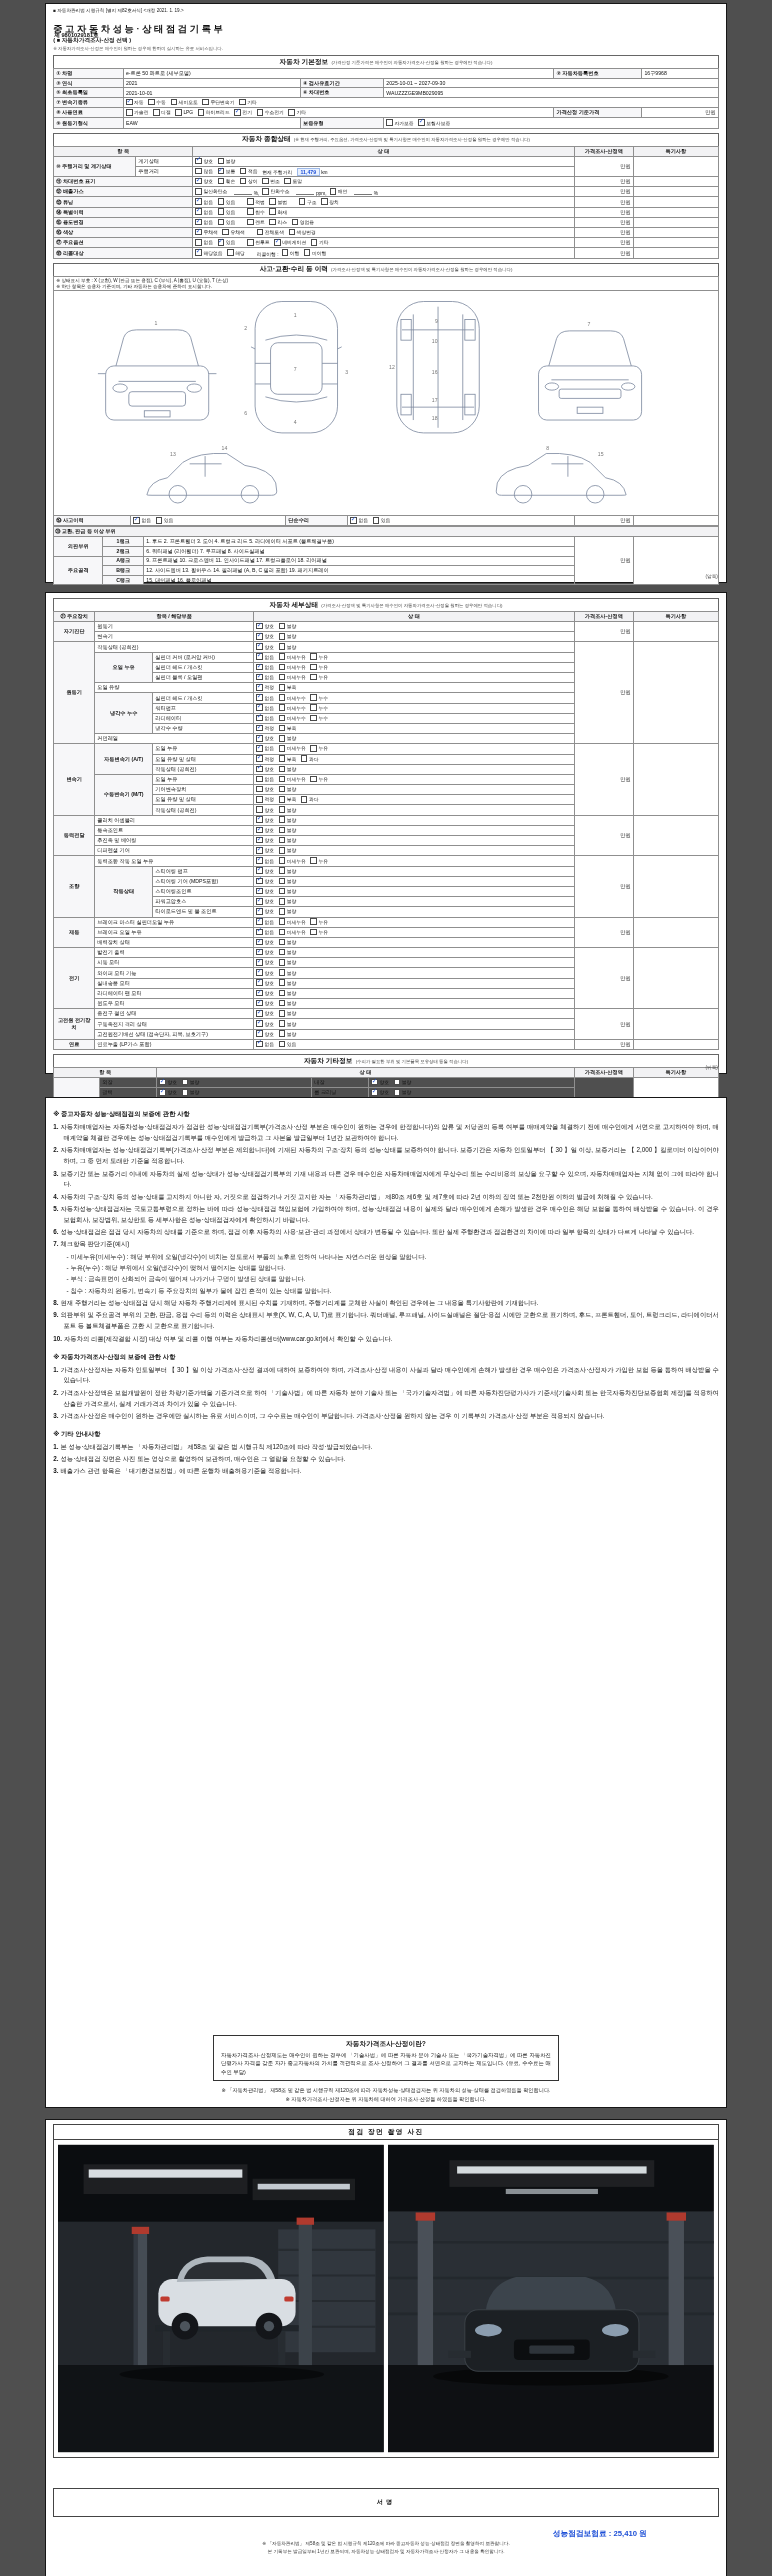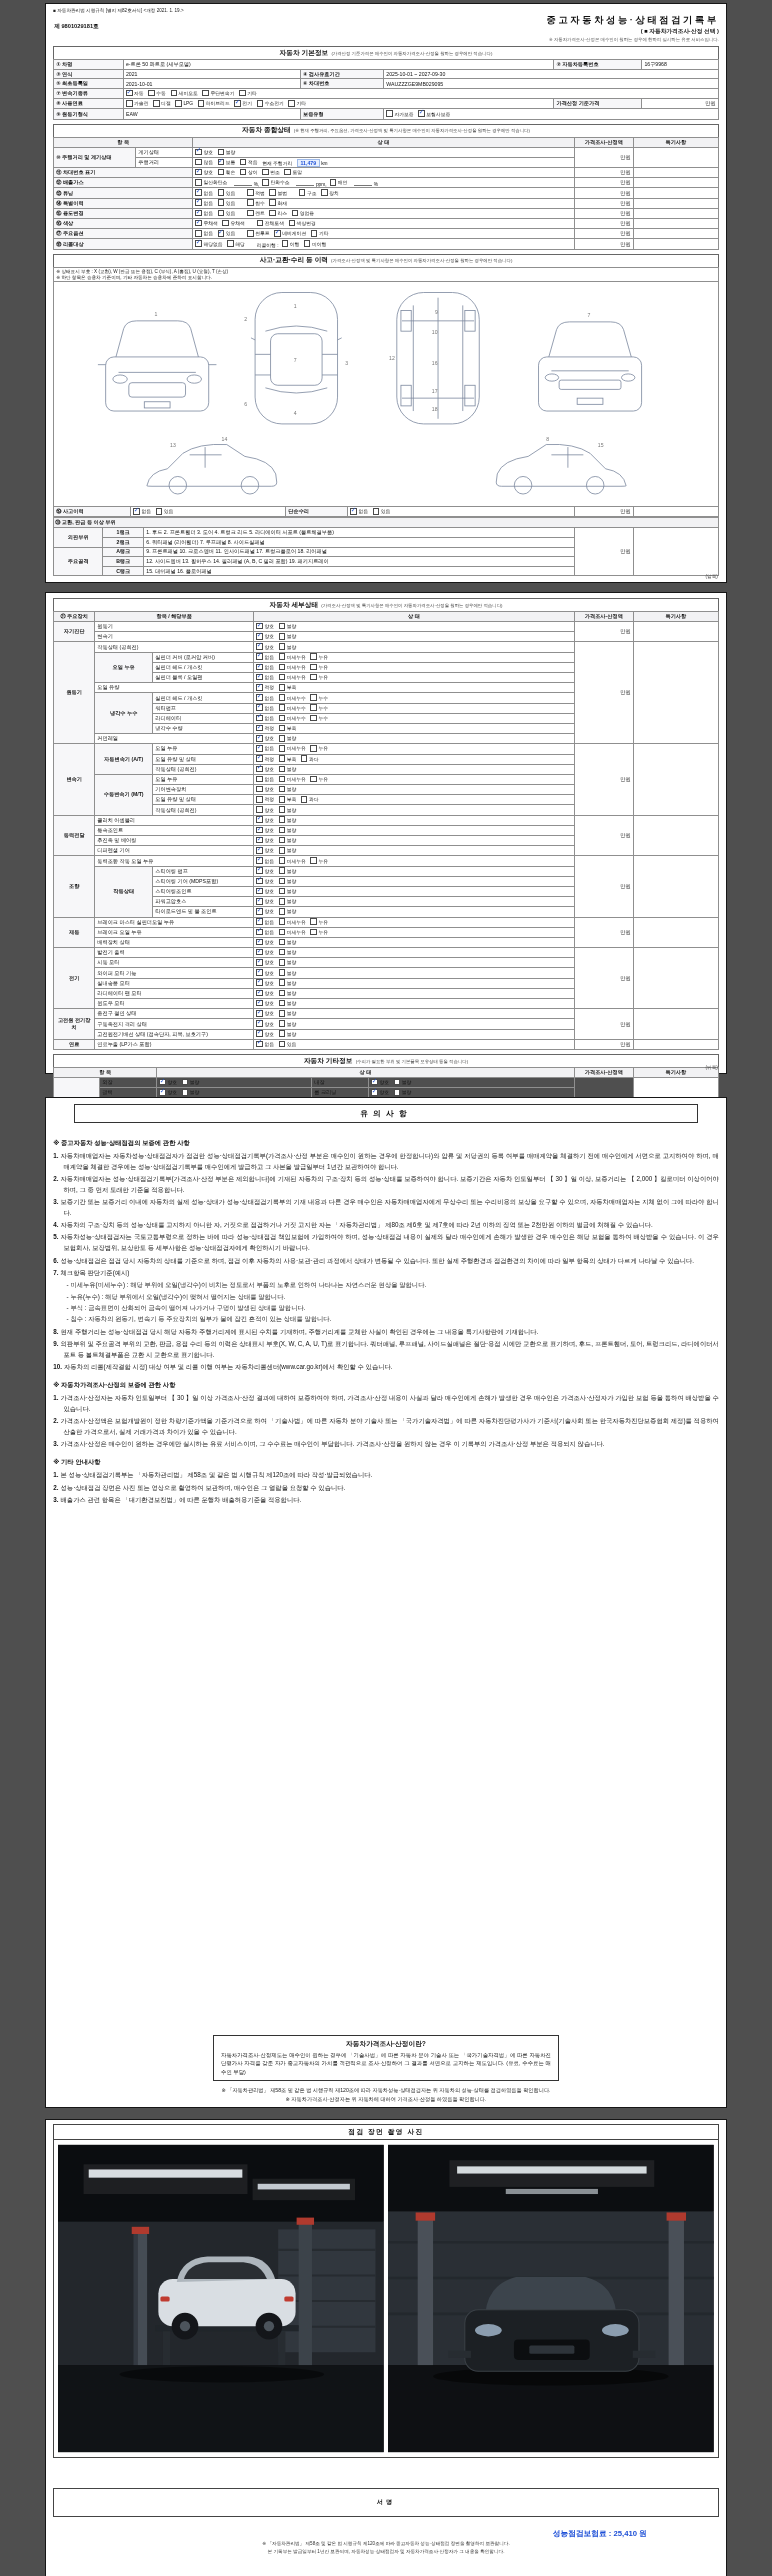--- a/index.html
+++ b/index.html
@@ -6,21 +6,21 @@
   body{width:773px;height:2576px;position:relative;background:#4f4f4f;
        font-family:"Liberation Sans","DejaVu Sans",sans-serif;color:#111;overflow:hidden;}
   .page{position:absolute;left:45px;width:682px;background:#fff;border:0.5px solid #161616;
         box-sizing:border-box;padding:4.1px 7.2px;}
   #page1{top:3.1px;height:580px;}
   #page2{top:592px;height:482px;}
   #page3{top:1097px;height:1011px;display:flex;flex-direction:column;}
   #page4{top:2119px;height:522px;}
 
   .form-ref{font-size:4.6px;color:#222;}
-  .hdr{position:relative;text-align:right;margin-top:1px;margin-bottom:3.1px;}
+  .hdr{position:relative;text-align:left;margin-top:10px;margin-bottom:3.1px;}
   .doc-no{position:absolute;left:1px;top:9.3px;font-size:5.7px;font-weight:bold;}
   .title{font-size:9.3px;font-weight:bold;letter-spacing:2.6px;}
   .subtitle{font-size:5.7px;font-weight:bold;margin-top:1px;}
   .subnote{font-size:4.4px;color:#555;margin-top:1px;}
 
   .sec-head{border:0.5px solid #666;border-bottom:0;text-align:center;padding:1.5px 0;
             font-size:6.7px;font-weight:bold;margin-top:4.1px;background:#fff;}
   .sec-head .note{font-size:4.4px;font-weight:normal;color:#444;margin-left:3.1px;}
 
   table.grid{width:100%;border-collapse:collapse;table-layout:fixed;}
@@ -1255,21 +1255,20 @@
       <td class="lab">가격·조사산정자</td>
       <td class="val" style="font-size:4.8px;">자격번호 :                                 (인)</td>
     </tr>
   </tbody>
     </table>
 
   <div class="pagemark">(뒤쪽)</div>
 </div>
 
 <div class="page" id="page3">
-  <div class="notice-box">유의사항</div>
   <div id="notice-body">
       <div class="n-h">※ 중고자동차 성능·상태점검의 보증에 관한 사항</div>
       <div class="n-i"><span class="num">1.</span><span>자동차매매업자는 자동차성능·상태점검자가 점검한 성능·상태점검기록부(가격조사·산정 부분은 매수인이 원하는 경우에 한정합니다)와 압류 및 저당권의 등록 여부를 매매계약을 체결하기 전에 매수인에게 서면으로 고지하여야 하며, 매매계약을 체결한 경우에는 성능·상태점검기록부를 매수인에게 발급하고 그 사본을 발급일부터 1년간 보관하여야 합니다.</span></div>
       <div class="n-i"><span class="num">2.</span><span>자동차매매업자는 성능·상태점검기록부(가격조사·산정 부분은 제외합니다)에 기재된 자동차의 구조·장치 등의 성능·상태를 보증하여야 합니다. 보증기간은 자동차 인도일부터 【 30 】일 이상, 보증거리는 【 2,000 】킬로미터 이상이어야 하며, 그 중 먼저 도래한 기준을 적용합니다.</span></div>
       <div class="n-i"><span class="num">3.</span><span>보증기간 또는 보증거리 이내에 자동차의 실제 성능·상태가 성능·상태점검기록부의 기재 내용과 다른 경우 매수인은 자동차매매업자에게 무상수리 또는 수리비용의 보상을 요구할 수 있으며, 자동차매매업자는 지체 없이 그에 따라야 합니다.</span></div>
       <div class="n-i"><span class="num">4.</span><span>자동차의 구조·장치 등의 성능·상태를 고지하지 아니한 자, 거짓으로 점검하거나 거짓 고지한 자는 「자동차관리법」 제80조 제6호 및 제7호에 따라 2년 이하의 징역 또는 2천만원 이하의 벌금에 처해질 수 있습니다.</span></div>
       <div class="n-i"><span class="num">5.</span><span>자동차성능·상태점검자는 국토교통부령으로 정하는 바에 따라 성능·상태점검 책임보험에 가입하여야 하며, 성능·상태점검 내용이 실제와 달라 매수인에게 손해가 발생한 경우 매수인은 해당 보험을 통하여 배상받을 수 있습니다. 이 경우 보험회사, 보장범위, 보상한도 등 세부사항은 성능·상태점검자에게 확인하시기 바랍니다.</span></div>
       <div class="n-i"><span class="num">6.</span><span>성능·상태점검은 점검 당시 자동차의 상태를 기준으로 하며, 점검 이후 자동차의 사용·보관·관리 과정에서 상태가 변동될 수 있습니다. 또한 실제 주행환경과 점검환경의 차이에 따라 일부 항목의 상태가 다르게 나타날 수 있습니다.</span></div>
       <div class="n-i"><span class="num">7.</span><span>체크항목 판단기준(예시)</span></div>
       <div class="n-s">- 미세누유(미세누수) : 해당 부위에 오일(냉각수)이 비치는 정도로서 부품의 노후로 인하여 나타나는 자연스러운 현상을 말합니다.</div>

